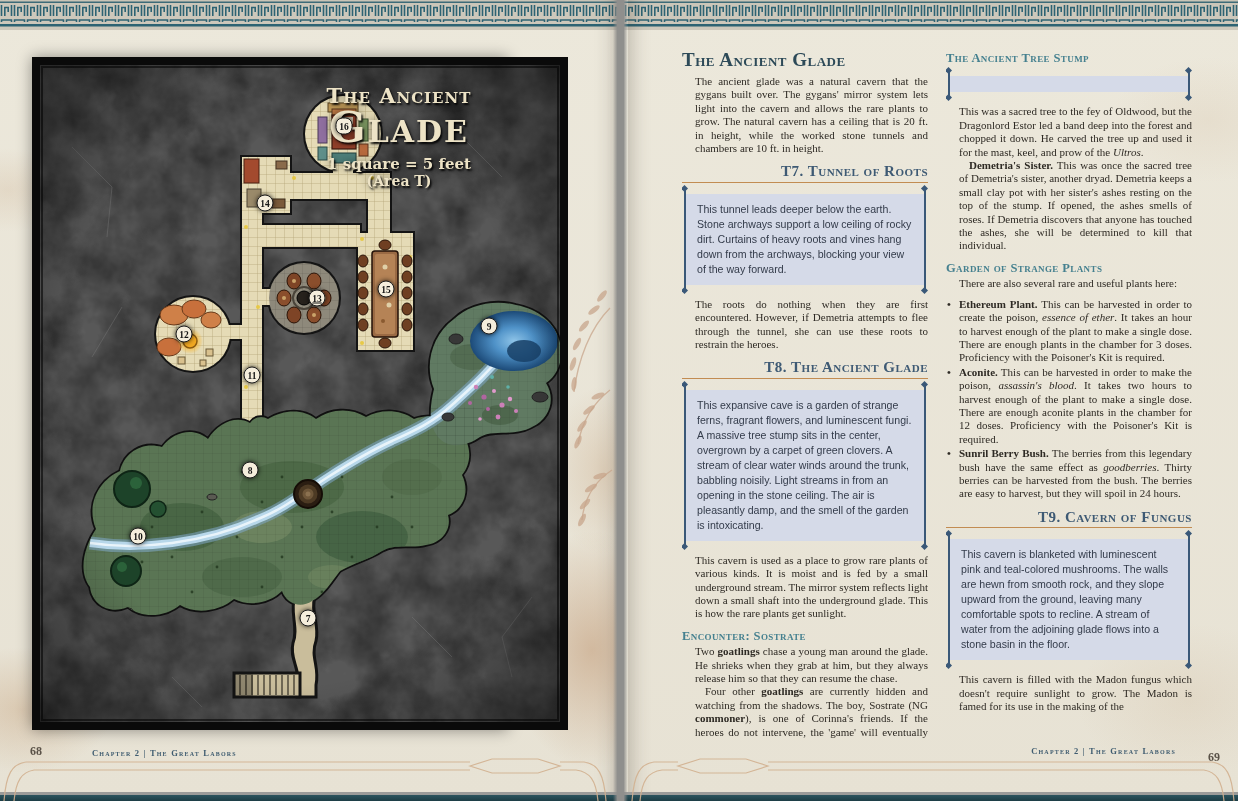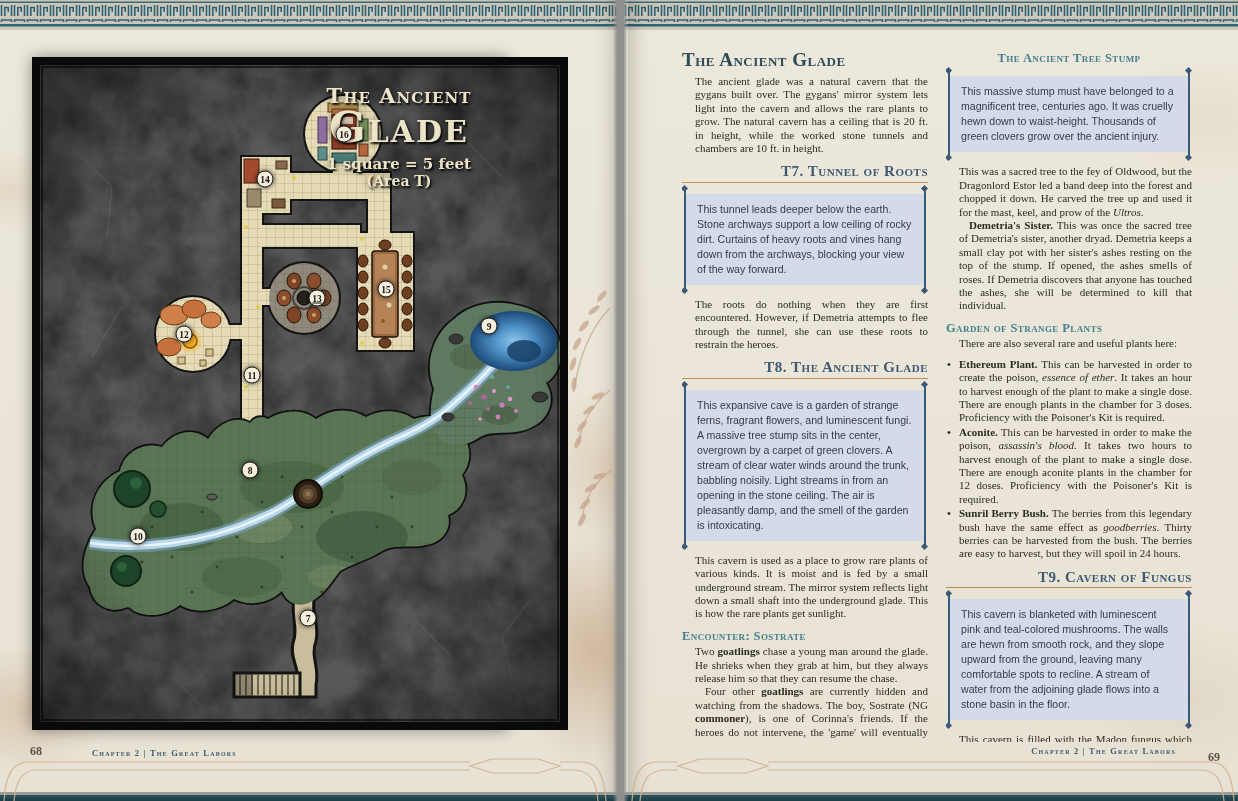--- a/index.html
+++ b/index.html
@@ -47,21 +47,21 @@
   .col1{left:54px;} .col2{left:318px;}
   .col p{margin:0 0 7px 13px;}
   p.ind{text-indent:10px;margin-top:-7px;}
   .b{font-weight:bold}.i{font-style:italic}.bi{font-weight:bold;}
   h1{font-size:19px;line-height:1.05;font-variant:small-caps;letter-spacing:.5px;
      color:#2d4a58;margin:0 0 5px 0;font-weight:bold;text-align:left;}
   h2{font-size:15px;font-variant:small-caps;letter-spacing:.5px;color:#3e5a74;margin:10px 0 9px 0;
      border-bottom:1.5px solid #c28c52;padding-bottom:3px;font-weight:bold;text-align:right;}
   h3{font-size:12.5px;font-variant:small-caps;letter-spacing:.4px;color:#45808f;
      margin:9px 0 2px 0;font-weight:bold;text-align:left;}
-  h3.mt0{margin-top:2px;text-align:center;}
+  h3.mt0{margin-top:2px;}
   .readaloud{position:relative;background:#d5dae8;margin:11px 3px 13px 3px;padding:8px 12px;
      font-family:"Liberation Sans", sans-serif;font-size:10.6px;line-height:15px;color:#333b4a;
      text-align:left;}
   .readaloud p{margin:0;}
   .ra-rule{position:absolute;top:-5px;bottom:-5px;width:2px;background:#3a5878;}
   .ra-l{left:-1px;} .ra-r{right:-1px;}
   .ra-rule::before,.ra-rule::after{content:"";position:absolute;left:-2px;width:5px;height:5px;
      background:#3a5878;transform:rotate(45deg);}
   .ra-rule::before{top:-3px;} .ra-rule::after{bottom:-3px;}
   ul.plants{list-style:none;margin:3px 0 6px 0;padding:0;}
@@ -399,23 +399,23 @@
         <div class="mt4">(Area T)</div>
       </div>
       <div class="map-markers">
           <div class="marker" style="left: 276px; top: 561px;">7</div>
           <div class="marker" style="left: 218px; top: 413px;">8</div>
           <div class="marker" style="left: 457px; top: 269px;">9</div>
           <div class="marker" style="left: 106px; top: 479px;">10</div>
           <div class="marker" style="left: 220px; top: 318px;">11</div>
           <div class="marker" style="left: 152px; top: 277px;">12</div>
           <div class="marker" style="left: 285px; top: 241px; text-decoration: underline;">13</div>
-          <div class="marker" style="left: 233px; top: 122px;">14</div>
+          <div class="marker" style="left: 233px; top: 146px;">14</div>
           <div class="marker" style="left: 354px; top: 232px;">15</div>
-          <div class="marker" style="left: 312px; top: 77px;">16</div>
+          <div class="marker" style="left: 312px; top: 69px; border-radius: 7px;">16</div>
         </div>
     </div>
 
     <svg class="corner-lines" width="610" height="43">
       <g stroke="#d2b190" stroke-width="1.2" fill="none" opacity=".9">
         <path d="M26,4 C12,6 6,16 4,43 M26,4 H470 M560,4 H584 C598,6 604,16 606,43"></path>
         <path d="M34,12 C22,14 16,22 14,43 M34,12 H470 M560,12 H576 C590,14 596,22 598,43"></path>
         <path d="M470,8 L492,1 H538 L560,8 L538,15 H492 Z"></path>
       </g>
     </svg>
@@ -452,21 +452,20 @@
       <p><span>Two </span><span class="b">goatlings</span><span> chase a young man around the glade. He shrieks when they grab at him, but they always release him so that they can resume the chase.</span></p>
       <p class="ind"><span>Four other </span><span class="b">goatlings</span><span> are currently hidden and watching from the shadows. The boy, Sostrate (NG </span><span class="b">commoner</span><span>), is one of Corinna's friends. If the heroes do not intervene, the 'game' will eventually end in his death.</span></p>
       <p class="ind"><span>If the goatlings see the heroes, they will first try to finish off Sostrate and then attack the heroes. Roll for initiative and make the intent of the goatlings clear. Any goatling who is damaged before his first round will shift his target to the heroes. If Herkus is on a hero's shoulder, he will throw a nut and draw the ire of one of the goatlings. If Corinna is present, she will rush forward to save Sostrate. The four goatlings hidden in shadows will attack anyone who moves in to save Sostrate.</span></p>
     </div>
 
     <div class="col col2">
       <h3 class="mt0">The Ancient Tree Stump</h3>
       <div class="readaloud">
         <div class="ra-rule ra-l"></div>
         <div class="ra-rule ra-r"></div>
-        <p><span>This massive stump must have belonged to a magnificent tree, centuries ago. It was cruelly hewn down to waist-height. Thousands of green clovers grow over the ancient injury.</span></p>
       </div>
       <p><span>This was a sacred tree to the fey of Oldwood, but the Dragonlord Estor led a band deep into the forest and chopped it down. He carved the tree up and used it for the mast, keel, and prow of the </span><span class="i">Ultros</span><span>.</span></p>
       <p class="ind"><span class="bi">Demetria's Sister.</span><span> This was once the sacred tree of Demetria's sister, another dryad. Demetria keeps a small clay pot with her sister's ashes resting on the top of the stump. If opened, the ashes smells of roses. If Demetria discovers that anyone has touched the ashes, she will be determined to kill that individual.</span></p>
 
       <h3>Garden of Strange Plants</h3>
       <p><span>There are also several rare and useful plants here:</span></p>
       <ul class="plants">
         <li><span class="bi">Ethereum Plant.</span><span> This can be harvested in order to create the poison, </span><span class="i">essence of ether</span><span>. It takes an hour to harvest enough of the plant to make a single dose. There are enough plants in the chamber for 3 doses. Proficiency with the Poisoner's Kit is required.</span></li>
         <li><span class="bi">Aconite.</span><span> This can be harvested in order to make the poison, </span><span class="i">assassin's blood</span><span>. It takes two hours to harvest enough of the plant to make a single dose. There are enough aconite plants in the chamber for 12 doses. Proficiency with the Poisoner's Kit is required.</span></li>
         <li><span class="bi">Sunril Berry Bush.</span><span> The berries from this legendary bush have the same effect as </span><span class="i">goodberries</span><span>. Thirty berries can be harvested from the bush. The berries are easy to harvest, but they will spoil in 24 hours.</span></li>

